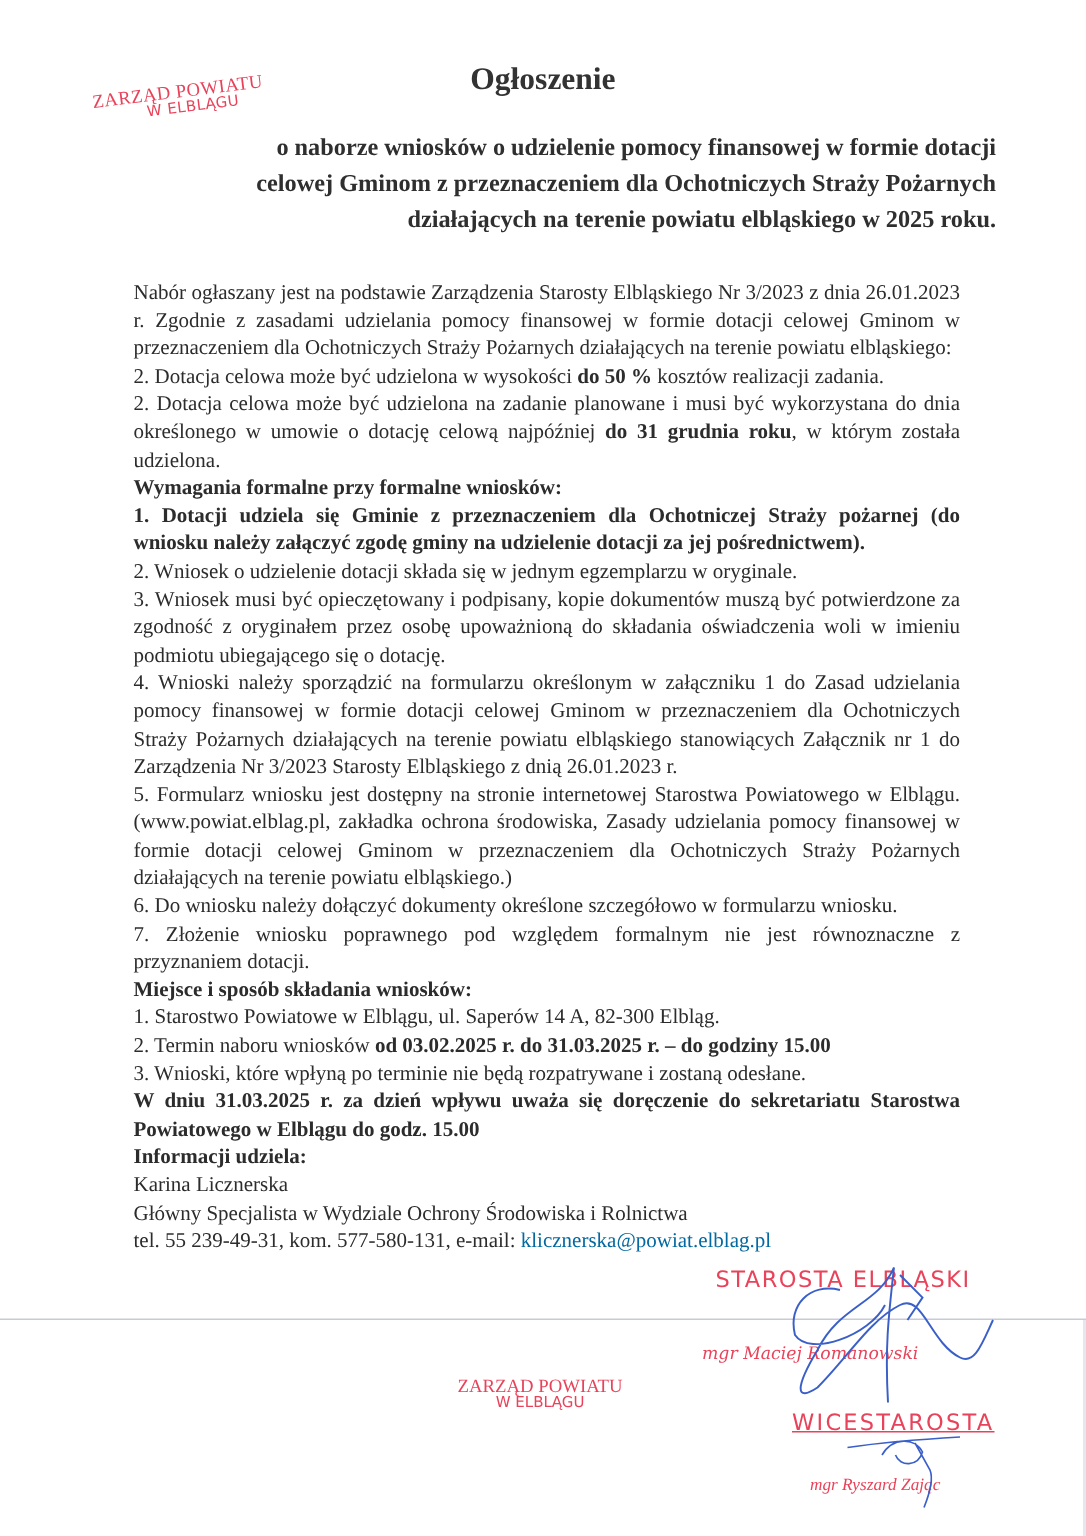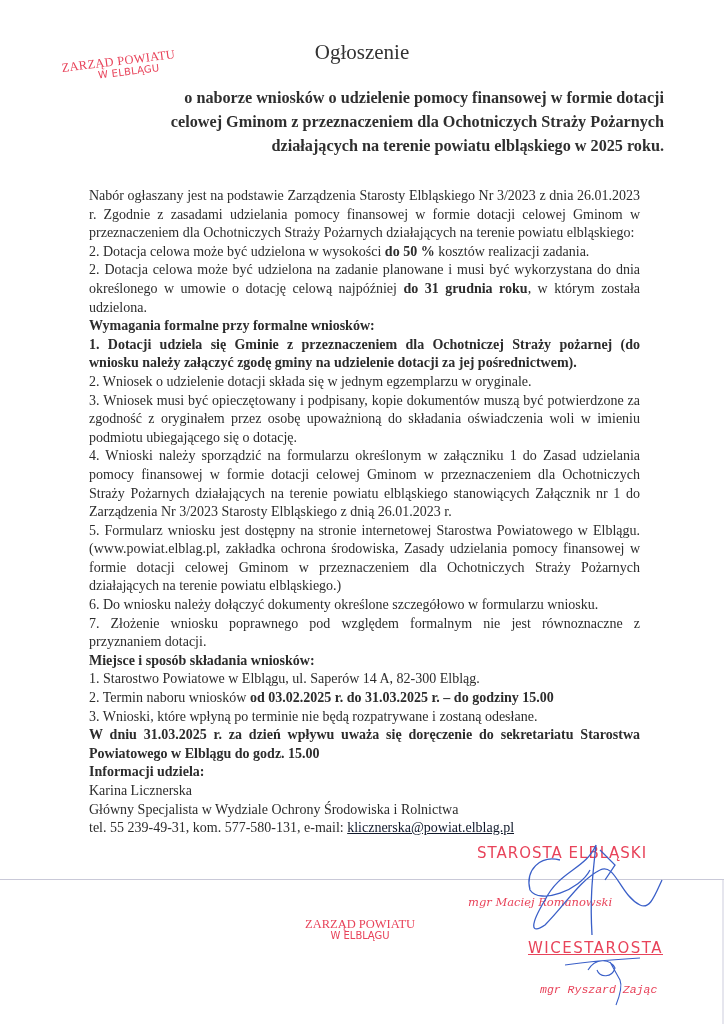--- a/index.html
+++ b/index.html
@@ -3,46 +3,46 @@
   <meta charset="utf-8">
   <style>
     html, body { margin: 0; padding: 0; }
     body {
       width: 724px; height: 1024px; background: #ffffff; position: relative; overflow: hidden;
       font-family: "Liberation Serif", "DejaVu Serif", serif; color: #2a2a2a;
     }
     .page { position: absolute; left: 0; top: 0; width: 724px; height: 1024px; }
     .title {
       position: absolute; top: 40px; left: 0; width: 724px; text-align: center;
-      font-weight: normal; font-size: 21px; color: #333;
+      font-weight: bold; font-size: 21px; color: #333;
     }
     .subtitle {
       position: absolute; top: 86px; left: 60px; width: 604px; text-align: right;
       font-weight: bold; font-size: 16.2px; line-height: 24px; color: #2f2f2f;
     }
     .body {
       position: absolute; top: 187px; left: 89px; width: 551px;
       font-size: 14px; line-height: 18.6px; color: #2c2c2c;
     }
     .body p { margin: 0; text-align: justify; }
     .body .b { font-weight: bold; }
     .body .h { font-weight: bold; }
-    .link { text-decoration: underline; color: #0f172a; }
+    .link { color: #0369a1; }
     .stamp {
       position: absolute; color: #e8435a; font-family: "DejaVu Sans", sans-serif;
       text-align: center; line-height: 1.05;
     }
     .stamp1 { left: 62px; top: 55px; font-size: 12.5px; transform: rotate(-7deg); font-family: "Liberation Serif", serif; letter-spacing: 0.3px; }
     .stamp1 .l2 { font-family: "DejaVu Sans", sans-serif; font-size: 10px; display:block; margin-left: 18px; }
     .stamp2 { left: 305px; top: 918px; font-size: 12.5px; font-family: "Liberation Serif", serif; }
     .stamp2 .l2 { font-family: "DejaVu Sans", sans-serif; font-size: 10px; display:block; }
     .stamp-starosta { left: 477px; top: 846px; font-size: 15px; letter-spacing: 1px; }
     .stamp-name1 { left: 468px; top: 896px; font-size: 11.5px; font-style: italic; font-family: "DejaVu Serif", serif; }
     .stamp-wice { left: 528px; top: 941px; font-size: 15px; letter-spacing: 1.5px; text-decoration: underline; }
-    .stamp-name2 { left: 540px; top: 984px; font-size: 11.5px; font-style: italic; font-family: Liberation Mono, monospace; }
+    .stamp-name2 { left: 540px; top: 984px; font-size: 11.5px; font-style: italic; font-family: Liberation Serif, serif; }
     .rule { position: absolute; left: 0; top: 879px; width: 724px; height: 1px; background: #c9c9d8; }
     .rightedge { position: absolute; right: 0; top: 880px; width: 2px; height: 144px; background: #e6e6ee; }
     svg.sig { position: absolute; left: 0; top: 0; width: 724px; height: 1024px; pointer-events: none; }
   </style>
 </head>
 <body>
 
 <div class="page">
 
   <div class="stamp stamp1">

